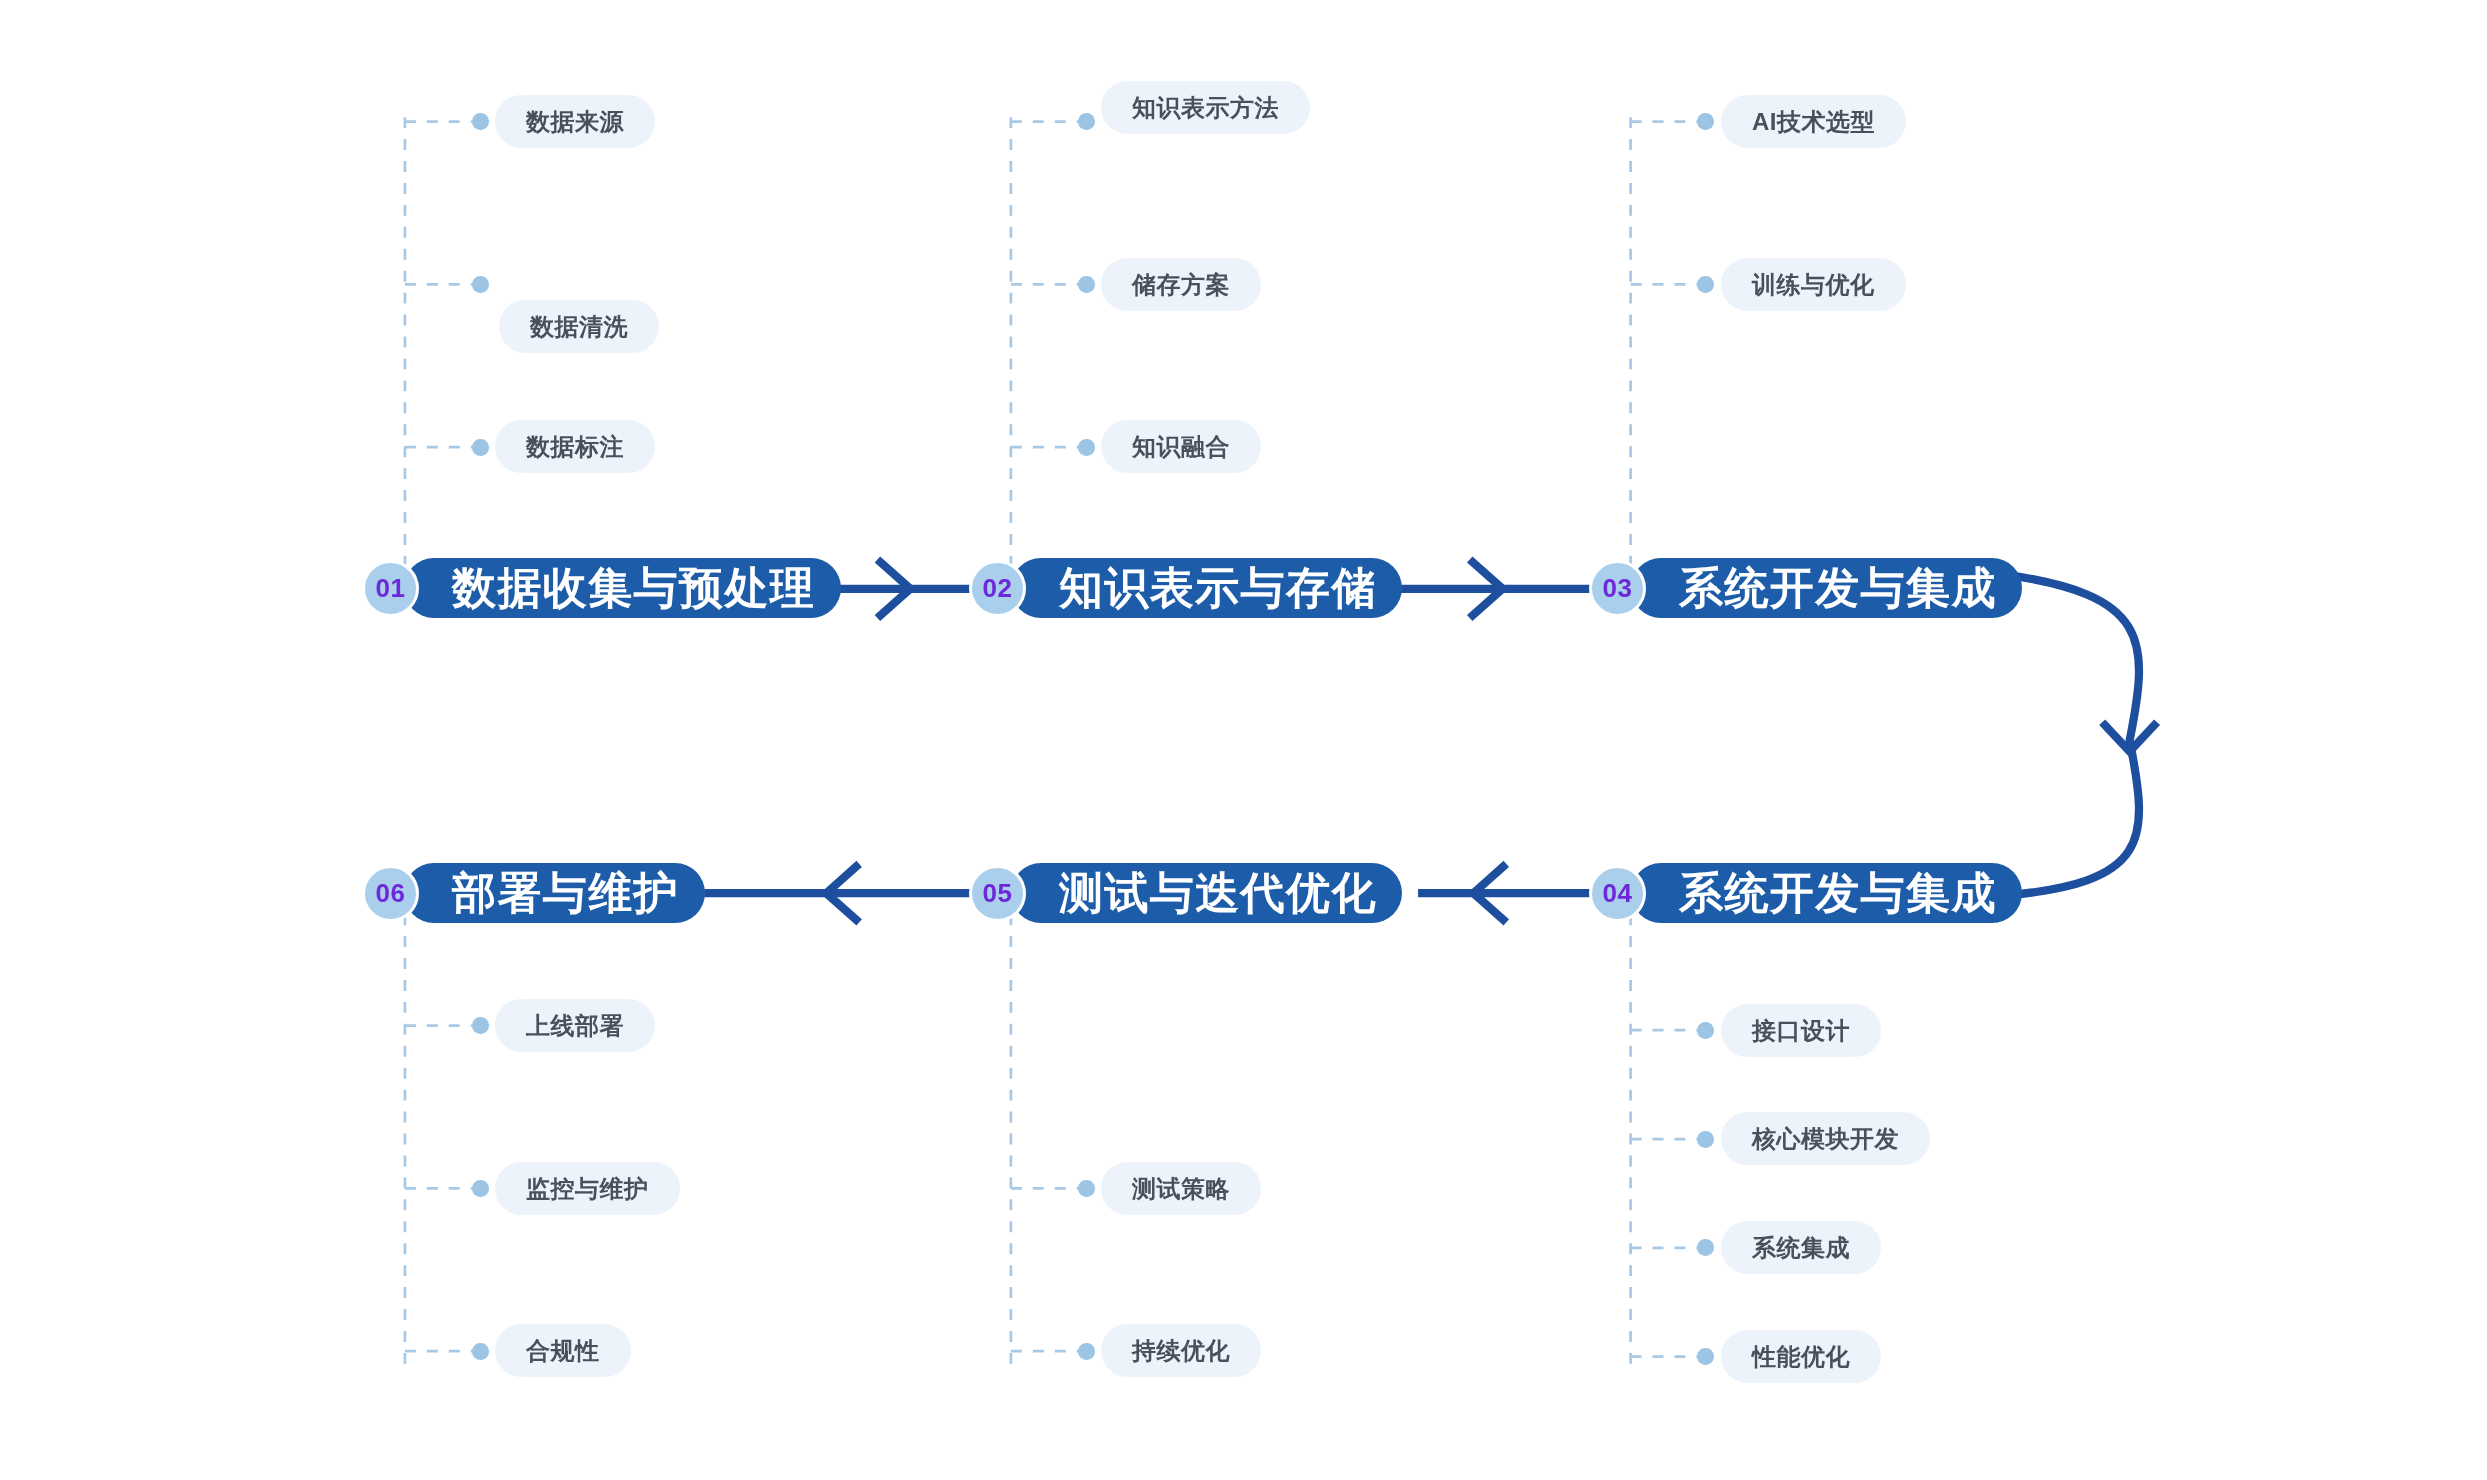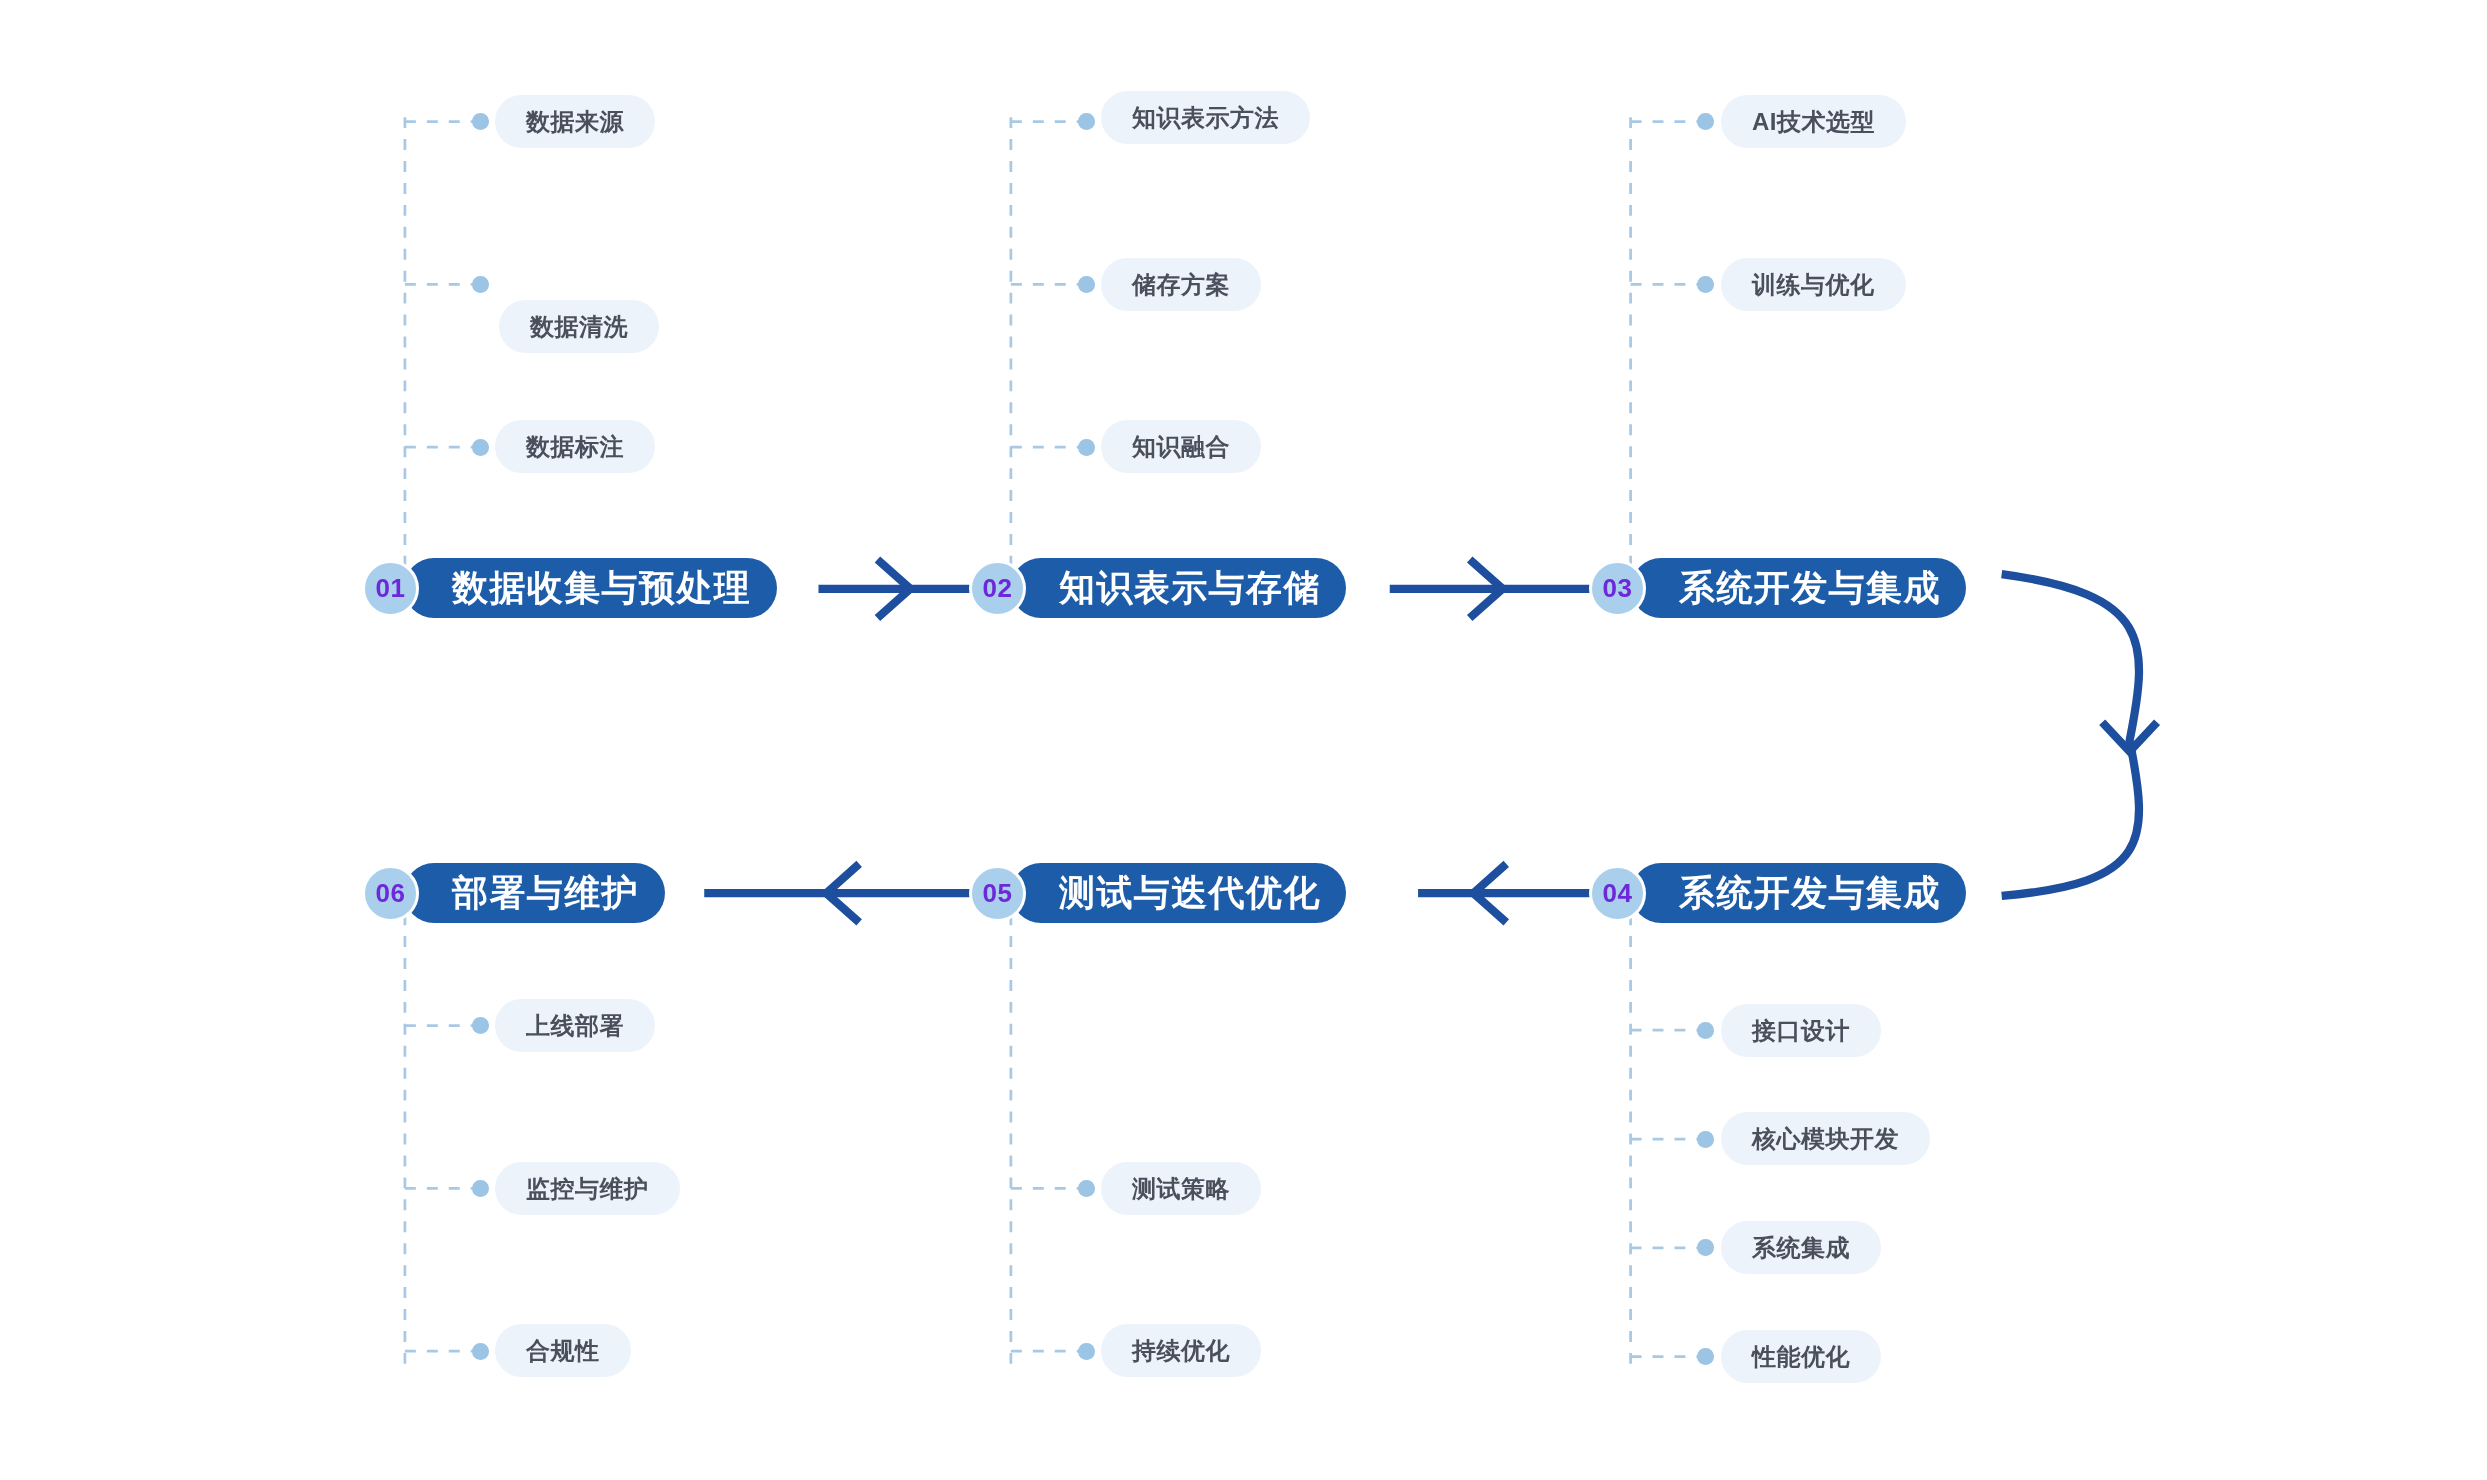--- a/index.html
+++ b/index.html
@@ -42,21 +42,21 @@
     background: #1D5CA8;
     border-radius: 30px;
     display: flex;
     align-items: center;
     padding-left: 48px;
     padding-right: 25.6px;
     z-index: 1;
   }
   .stage-label {
     color: #ffffff;
-    font-size: 36px;
+    font-size: 44px;
     font-weight: bold;
     letter-spacing: 1.4px;
     white-space: nowrap;
     line-height: 1;
   }
   .stage-badge {
     position: absolute;
     left: 0;
     top: 1.8px;
     width: 57px;
@@ -189,21 +189,21 @@
   <div class="sub" style="left:499px; top:258px;margin-top:42px;">
     <span>数据清洗</span>
   </div>
 
   <div class="dot" style="left:472px; top:439px;"></div>
   <div class="sub" style="left:495px; top:420px;justify-content:center;">
     <span>数据标注</span>
   </div>
 
   <div class="dot" style="left:1078px; top:113px;"></div>
-  <div class="sub" style="left:1101px; top:91px;">
+  <div class="sub" style="left:1101px; top:81px;">
     <span>知识表示方法</span>
   </div>
 
   <div class="dot" style="left:1078px; top:276px;"></div>
   <div class="sub" style="left:1101px; top:258px;">
     <span>储存方案</span>
   </div>
 
   <div class="dot" style="left:1078px; top:439px;"></div>
   <div class="sub" style="left:1101px; top:420px;">

